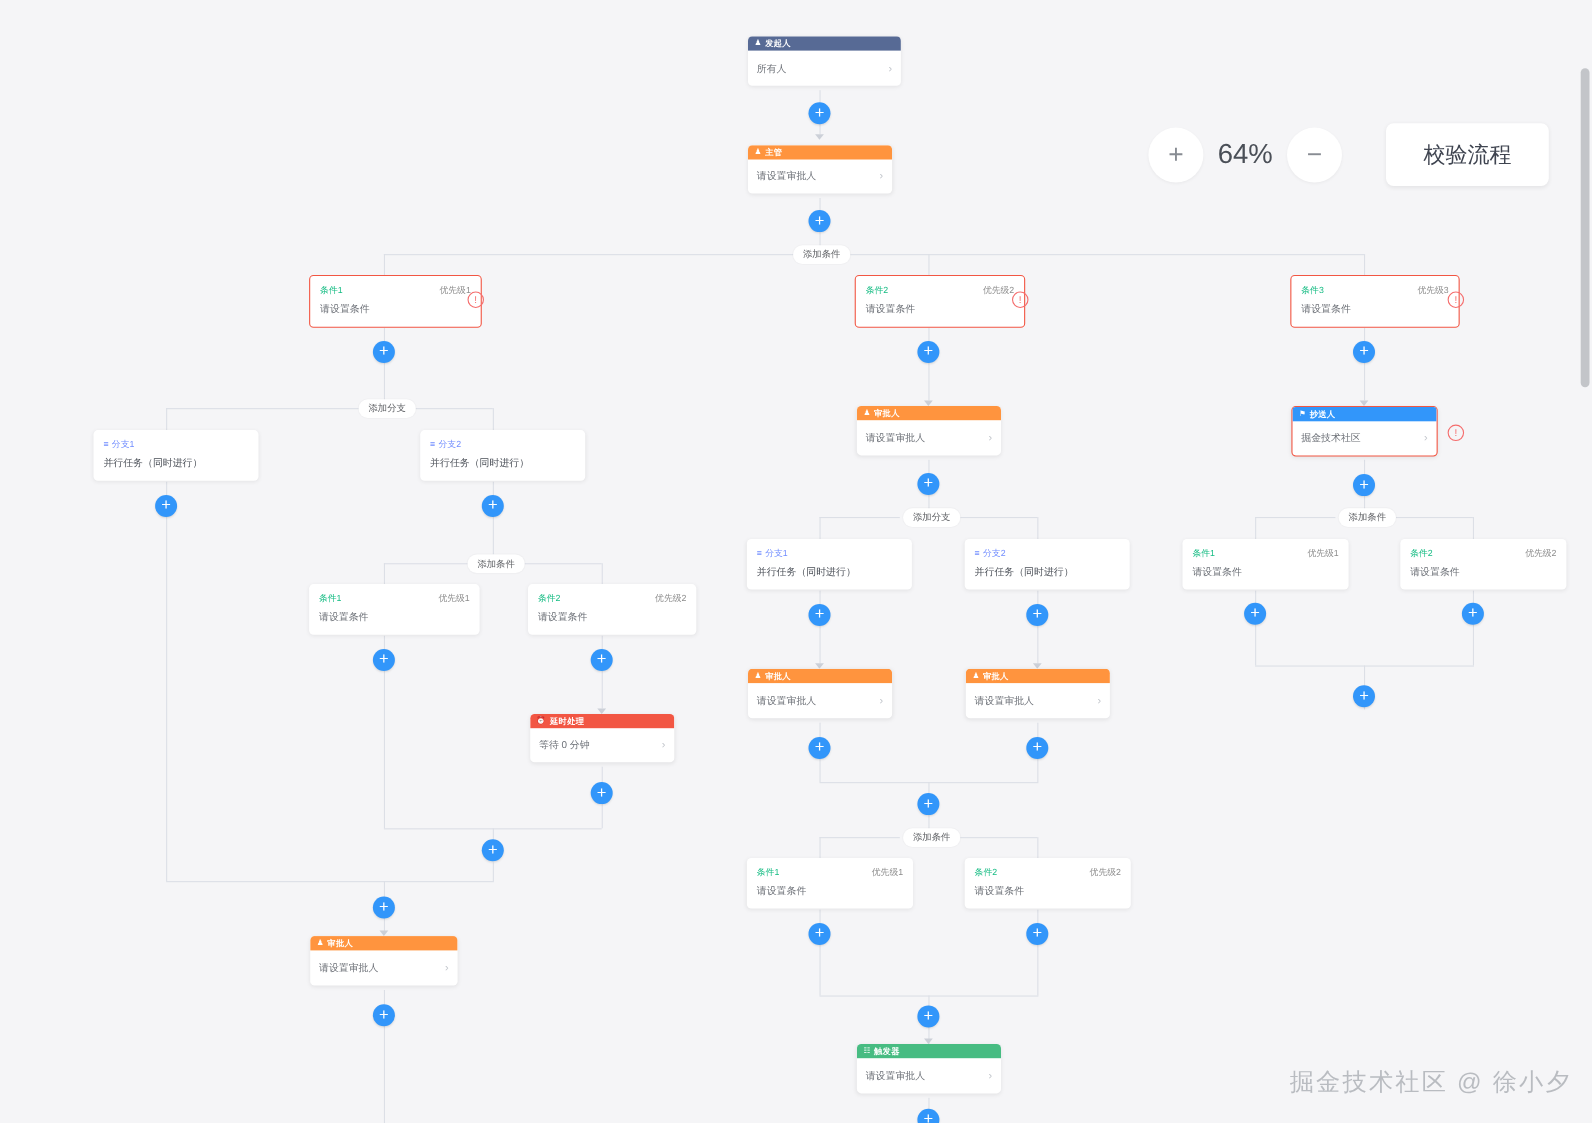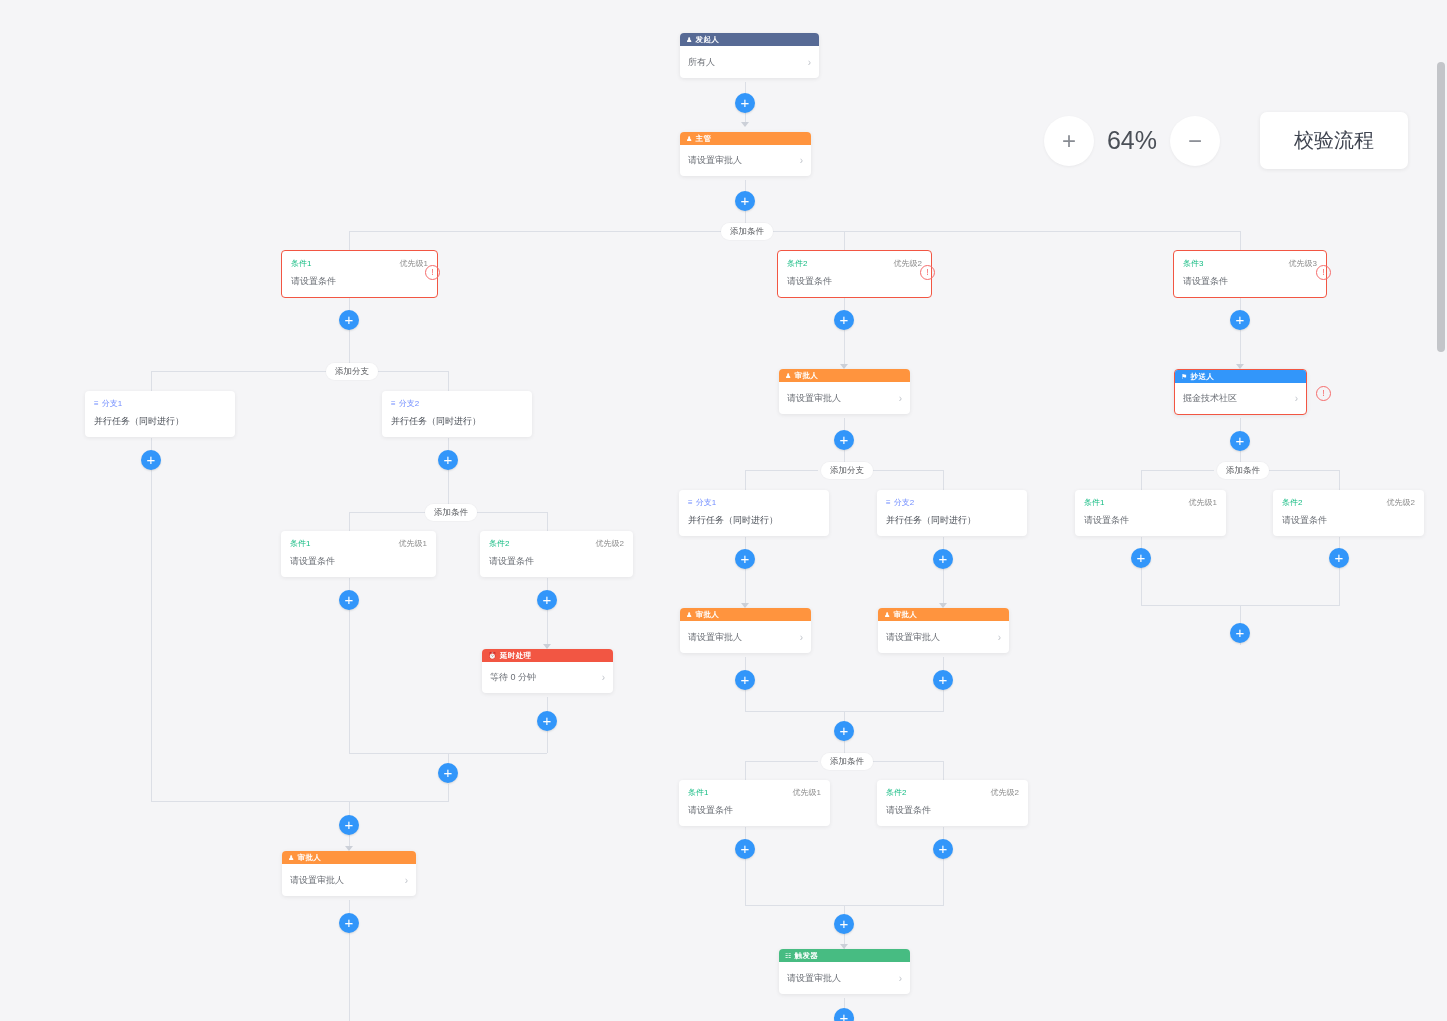--- a/index.html
+++ b/index.html
@@ -571,17 +571,18 @@
   <div class="ln-v" style="left:1240px;top:605px;height:40px;"></div>
   <div class="plus" style="left:1230px;top:623px;">+</div>
 
   <div class="toolbar">
     <div class="zbtn">+</div>
     <div class="zval">64%</div>
     <div class="zbtn">−</div>
     <div class="validate">校验流程</div>
   </div>
 
+  <div class="watermark">掘金技术社区 @ 徐小夕</div>
 
   <div class="vscroll-track"></div>
   <div class="vscroll-thumb"></div>
 
 </div>
 
 </body></html>

